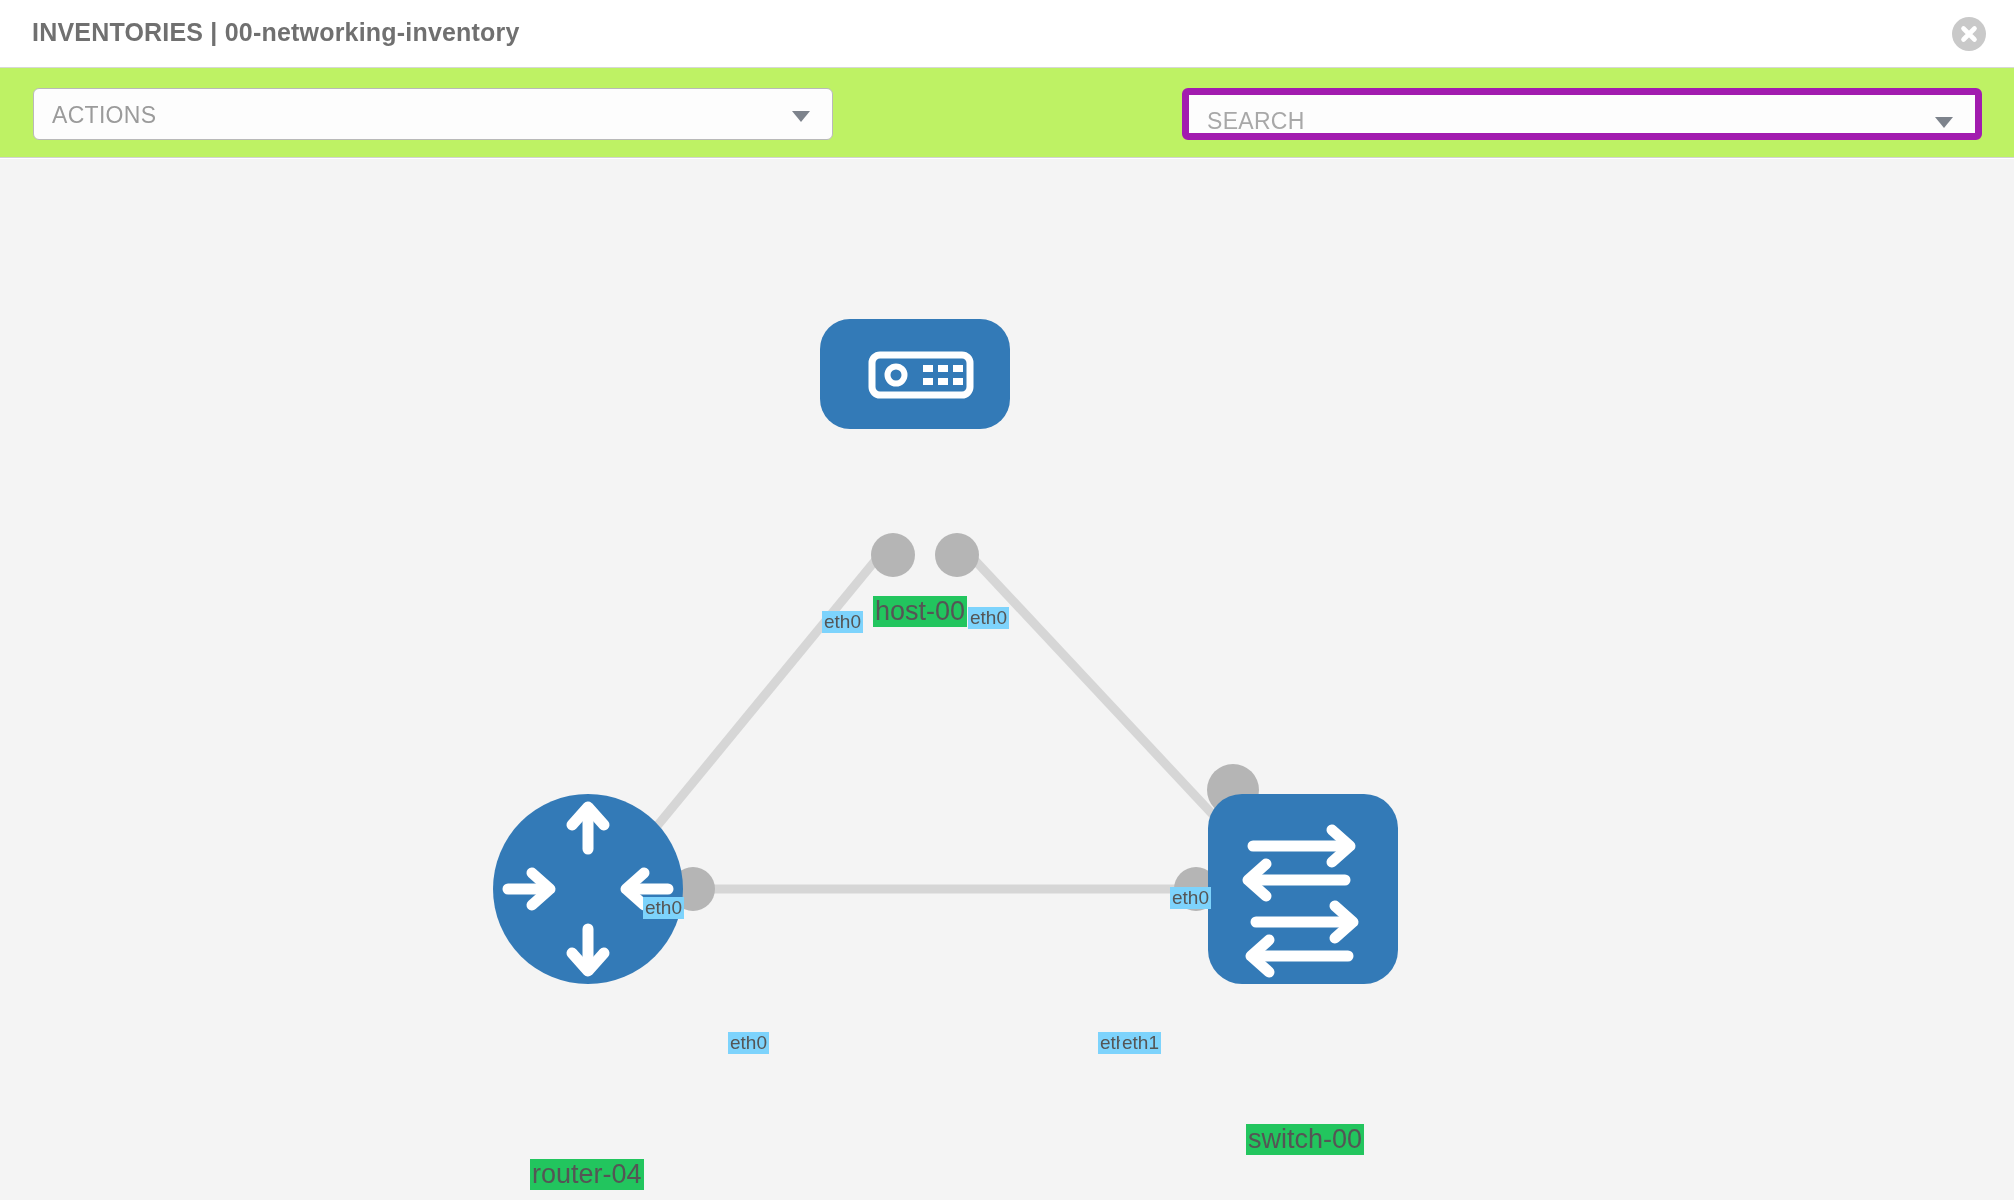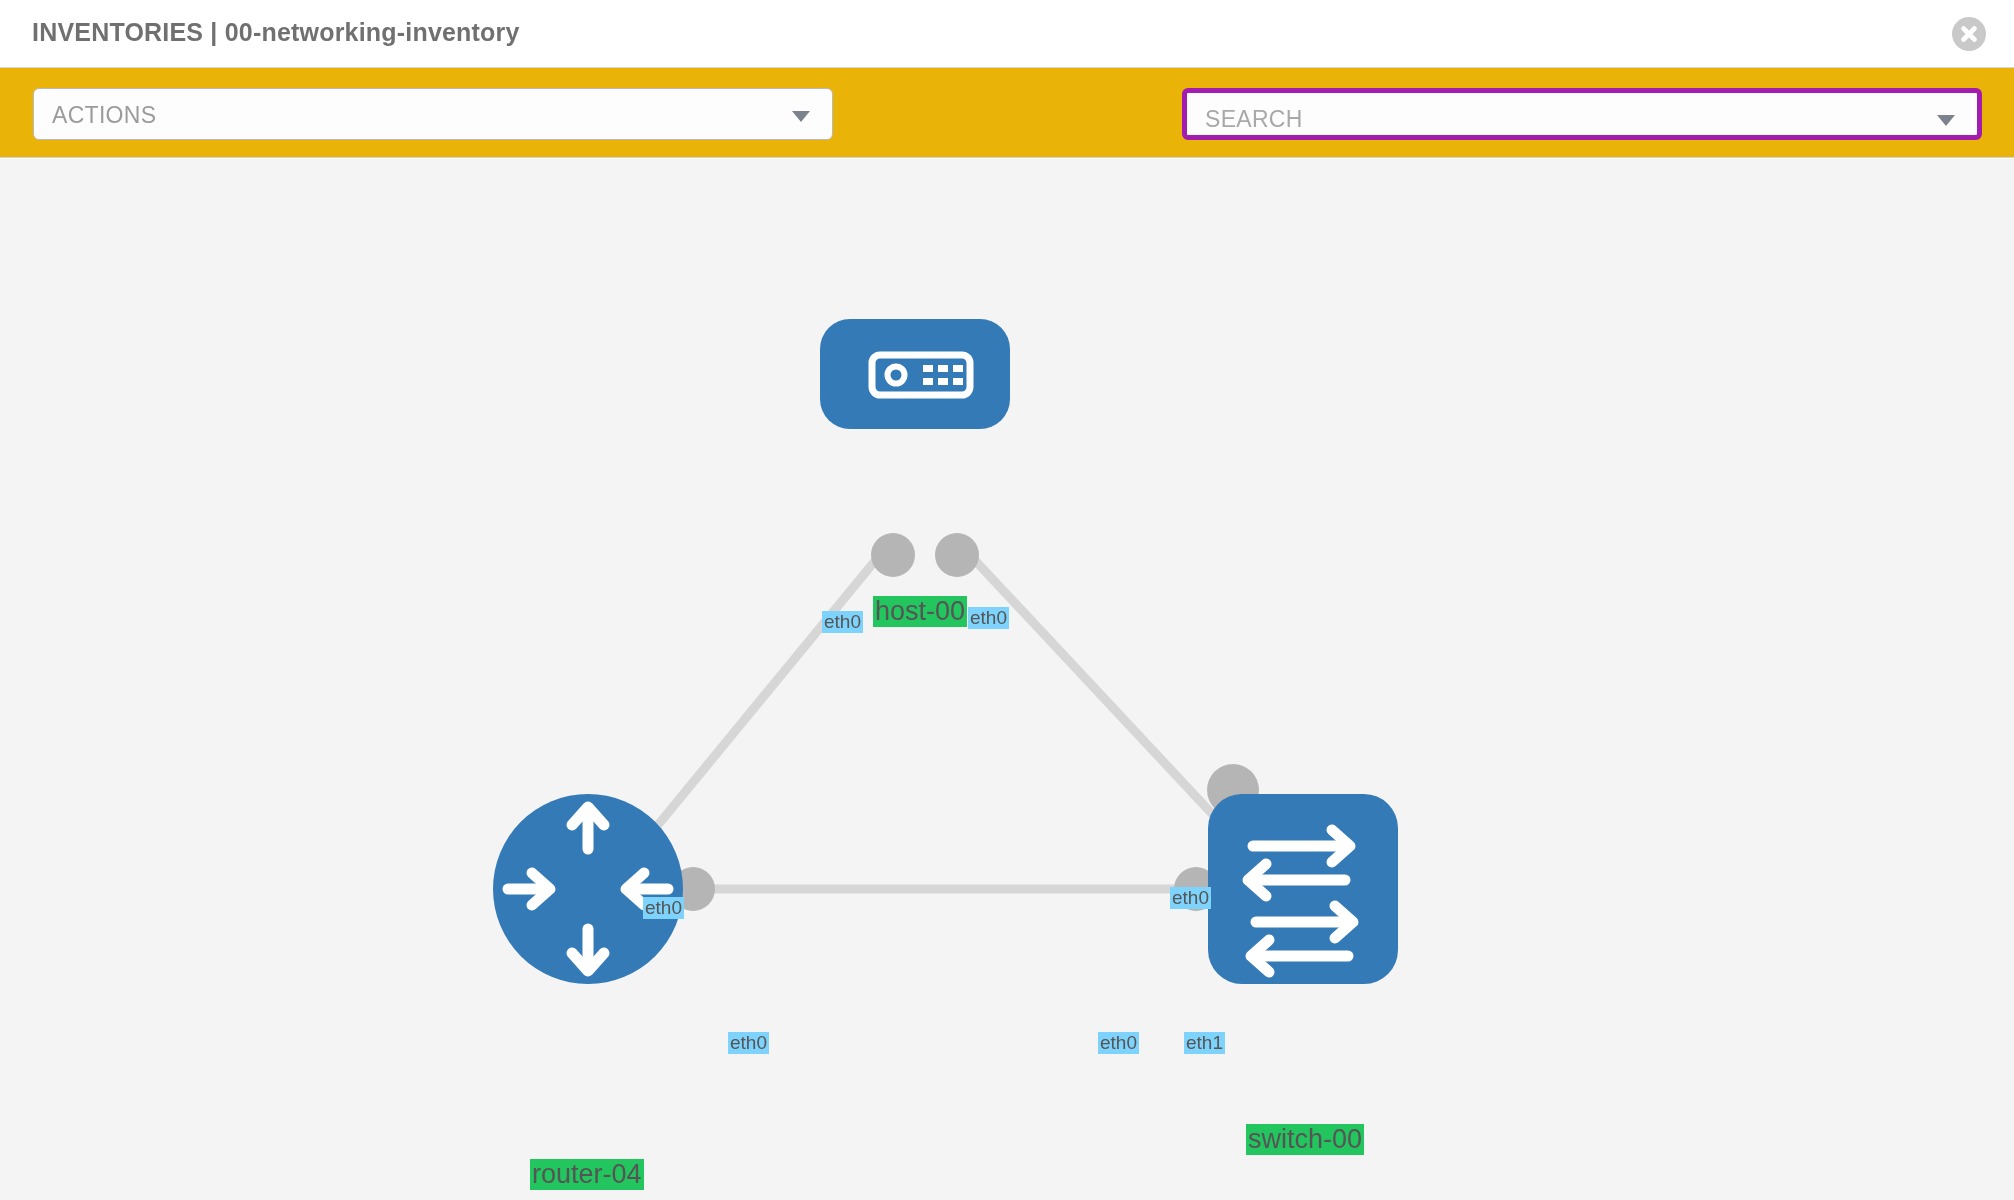--- a/index.html
+++ b/index.html
@@ -46,21 +46,21 @@
     cursor: pointer;
   }
   .close-btn svg { display:block; }
 
   
   .toolbar {
     position: absolute;
     left: 0; top: 68px;
     width: 2014px;
     height: 90px;
-    background: #eab308;
+    background: #bef264;
     border-bottom: 1px solid #d2d2d2;
     box-sizing: border-box;
   }
   .actions-select {
     position: absolute;
     left: 33px;
     top: 20px;
     width: 800px;
     height: 52px;
     background: #fdfdfd;
@@ -96,21 +96,21 @@
   .wrench-icon { left: 1042px; }
   .key-icon    { left: 1112px; }
 
   .search-box {
     position: absolute;
     left: 1182px;
     top: 20px;
     width: 800px;
     height: 52px;
     background: #fdfdfd;
-    border: 5px solid #a21caf;
+    border: 7px solid #a21caf;
     border-radius: 6px;
     box-sizing: border-box;
     cursor: text;
     text-align: right;
   }
   .search-placeholder {
     position: absolute;
     left: 18px;
     top: 13px;
     font-size: 23px;
@@ -260,15 +260,15 @@
   <div class="node-label" style="left:873px; top:437px;">host-00</div>
   <div class="node-label" style="left:530px; top:1000px;">router-04</div>
   <div class="node-label" style="left:1246px; top:965px;">switch-00</div>
 
   <div class="iface-label" style="left:822px; top:452px;">eth0</div>
   <div class="iface-label" style="left:968px; top:448px;">eth0</div>
   <div class="iface-label" style="left:643px; top:738px;">eth0</div>
   <div class="iface-label" style="left:1170px; top:728px;">eth0</div>
   <div class="iface-label" style="left:728px; top:873px;">eth0</div>
   <div class="iface-label" style="left:1098px; top:873px;">eth0</div>
-  <div class="iface-label" style="left:1184px; top:873px;">eth1</div>
+  <div class="iface-label" style="left:1120px; top:873px;">eth1</div>
 
 </div>
 
 </body></html>

